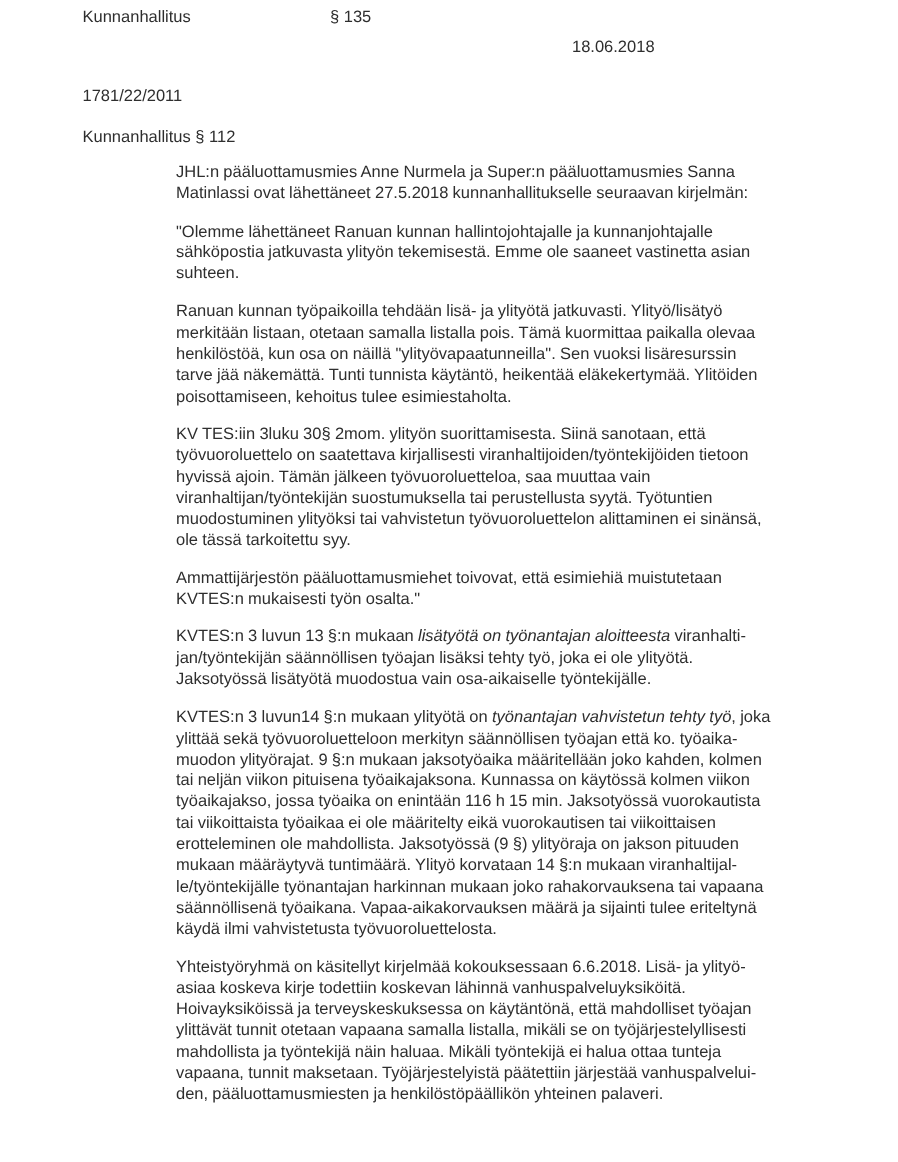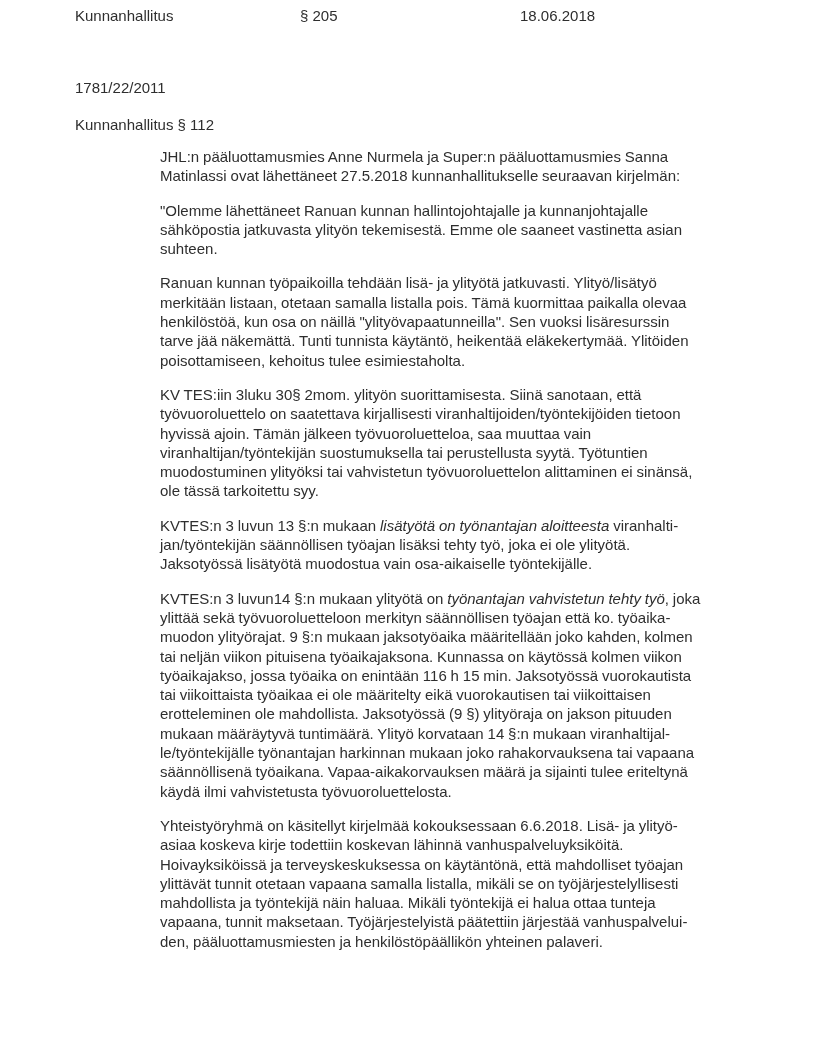--- a/index.html
+++ b/index.html
@@ -19,21 +19,21 @@
   }
   .hdr-item {
     position: absolute;
     top: 6px;
     font-size: 15px;
     line-height: 19px;
     white-space: nowrap;
   }
   .hdr-committee { left: 75px; }
   .hdr-section   { left: 300px; }
-  .hdr-date      { left: 520px; }
+  .hdr-date      { left: 520px; margin-top: 27px; }
   .doc-title {
     position: absolute;
     left: 75px;
     top: 37px;
     margin: 0;
     font-size: 17px;
     font-weight: bold;
     color: #1f1f1f;
     white-space: nowrap;
     letter-spacing: -0.1px;
@@ -70,21 +70,21 @@
     font-weight: normal;
   }
 </style>
 </head>
 <body>
 
 <div class="page">
 
   <div>
     <span class="hdr-item hdr-committee">Kunnanhallitus</span>
-    <span class="hdr-item hdr-section">§ 205</span>
+    <span class="hdr-item hdr-section">§ 135</span>
     <span class="hdr-item hdr-date">18.06.2018</span>
   </div>
 
 
   <div class="case-number">1781/22/2011</div>
 
   <div class="section-heading">Kunnanhallitus § 112</div>
 
   <div class="doc-body" id="doc-body">
       <p class="para"><span>JHL:n pääluottamusmies Anne Nurmela ja Super:n pääluottamusmies Sanna
@@ -96,20 +96,22 @@
 merkitään listaan, otetaan samalla listalla pois. Tämä kuormittaa paikalla olevaa
 henkilöstöä, kun osa on näillä "ylityövapaatunneilla". Sen vuoksi lisäresurssin
 tarve jää näkemättä. Tunti tunnista käytäntö, heikentää eläkekertymää. Ylitöiden
 poisottamiseen, kehoitus tulee esimiestaholta.</span></p>
       <p class="para"><span>KV TES:iin 3luku 30§ 2mom. ylityön suorittamisesta. Siinä sanotaan, että
 työvuoroluettelo on saatettava kirjallisesti viranhaltijoiden/työntekijöiden tietoon
 hyvissä ajoin. Tämän jälkeen työvuoroluetteloa, saa muuttaa vain
 viranhaltijan/työntekijän suostumuksella tai perustellusta syytä. Työtuntien
 muodostuminen ylityöksi tai vahvistetun työvuoroluettelon alittaminen ei sinänsä,
 ole tässä tarkoitettu syy.</span></p>
+      <p class="para"><span>Ammattijärjestön pääluottamusmiehet toivovat, että esimiehiä muistutetaan
+KVTES:n mukaisesti työn osalta."</span></p>
       <p class="para"><span>KVTES:n 3 luvun 13 §:n mukaan </span><em>lisätyötä on työnantajan aloitteesta</em><span> viranhalti-
 jan/työntekijän säännöllisen työajan lisäksi tehty työ, joka ei ole ylityötä.
 Jaksotyössä lisätyötä muodostua vain osa-aikaiselle työntekijälle.</span></p>
       <p class="para"><span>KVTES:n 3 luvun14 §:n mukaan ylityötä on </span><em>työnantajan vahvistetun tehty työ</em><span>, joka
 ylittää sekä työvuoroluetteloon merkityn säännöllisen työajan että ko. työaika-
 muodon ylityörajat. 9 §:n mukaan jaksotyöaika määritellään joko kahden, kolmen
 tai neljän viikon pituisena työaikajaksona. Kunnassa on käytössä kolmen viikon
 työaikajakso, jossa työaika on enintään 116 h 15 min. Jaksotyössä vuorokautista
 tai viikoittaista työaikaa ei ole määritelty eikä vuorokautisen tai viikoittaisen
 erotteleminen ole mahdollista. Jaksotyössä (9 §) ylityöraja on jakson pituuden

